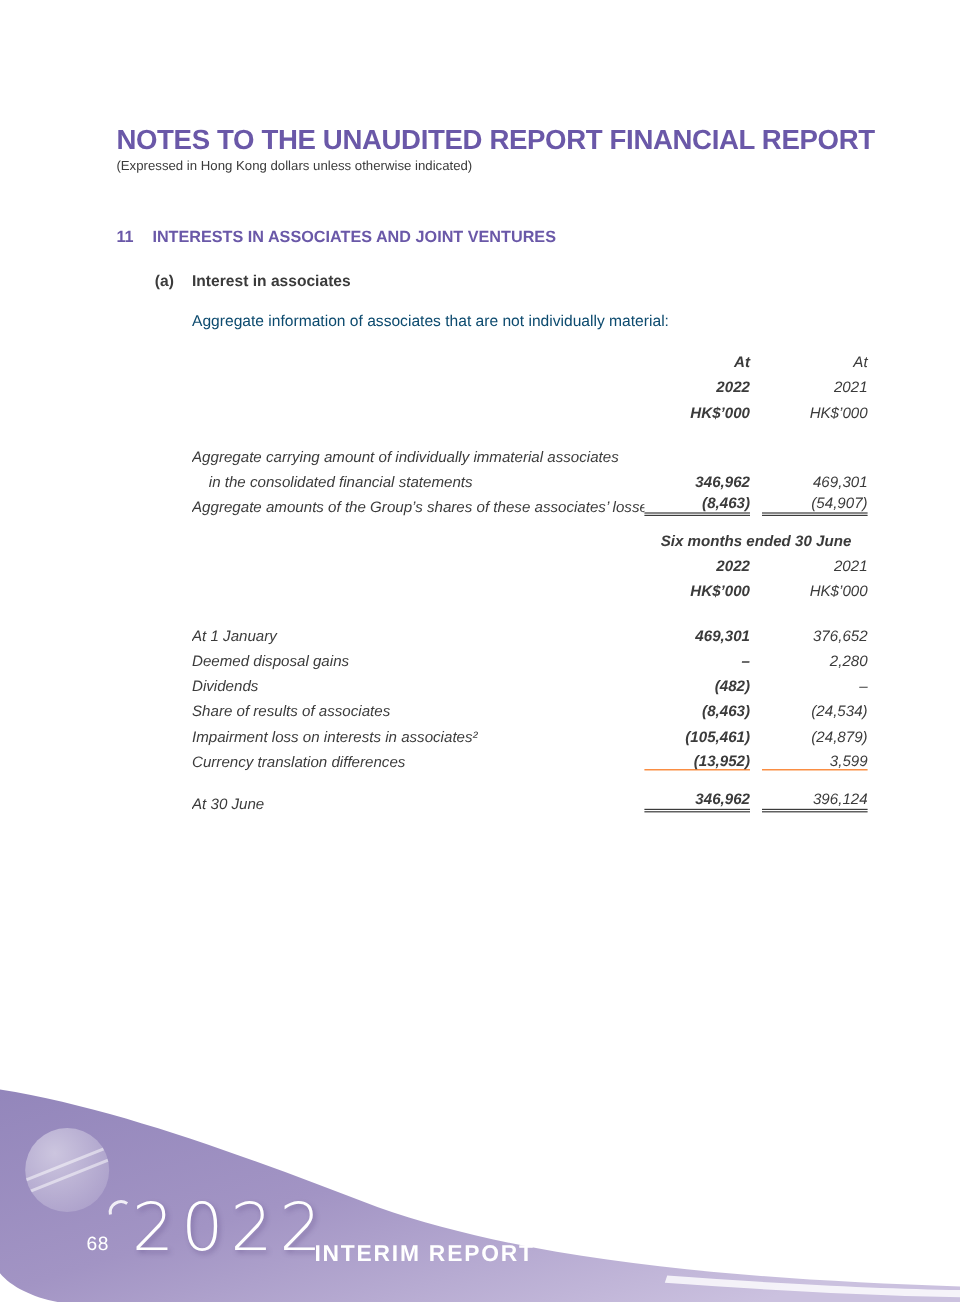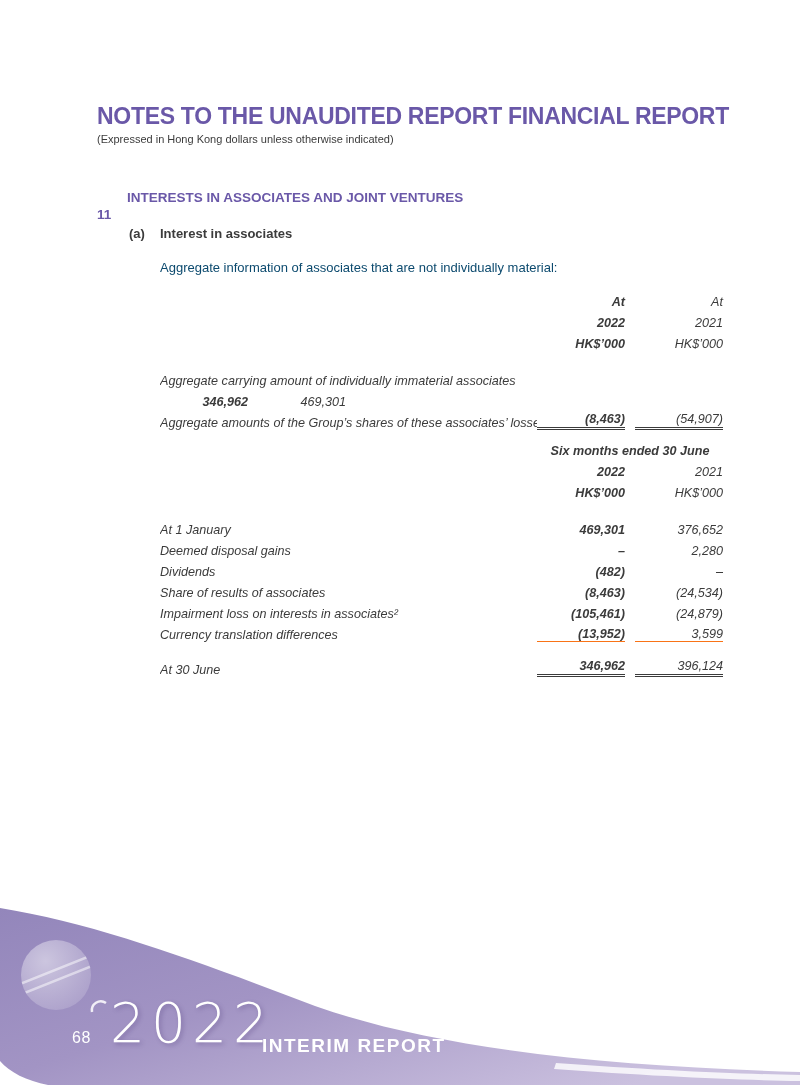--- a/index.html
+++ b/index.html
@@ -17,21 +17,21 @@
     white-space:nowrap;
   }
   .page-subtitle {
     position:absolute; left:97px; top:133px;
     font-size:11px; color:#3b3b3b; white-space:nowrap;
   }
   .section-row {
     position:absolute; left:97px; top:190px; display:flex;
     font-size:13.5px; font-weight:bold; color:#6a58a8; white-space:nowrap;
   }
-  .section-num { width:30px;margin-top:17px; }
+  .section-num { width:30px; }
   .sub-row {
     position:absolute; left:129px; top:226px; display:flex;
     font-size:13px; font-weight:bold; color:#3b3b3b; white-space:nowrap;
   }
   .sub-label { width:31px; font-weight:bold; }
   .intro {
     position:absolute; left:160px; top:260px;
     font-size:13px; color:#0c4a6e; white-space:nowrap;
   }
 
@@ -109,20 +109,21 @@
 
   <div class="spacer16"></div>
 
   <div id="t1-rows">
       <div class="trow">
     <span class="c-label">Aggregate carrying amount of individually immaterial associates</span>
     <span class="c-v1"></span>
     <span class="c-v2"></span>
   </div>
       <div class="trow">
+    <span class="c-label indent">in the consolidated financial statements</span>
     <span class="c-v1">346,962</span>
     <span class="c-v2">469,301</span>
   </div>
       <div class="trow">
     <span class="c-label">Aggregate amounts of the Group’s shares of these associates’ losses</span>
     <span class="c-v1 rule-double">(8,463)</span>
     <span class="c-v2 rule-double">(54,907)</span>
   </div>
     </div>
 

